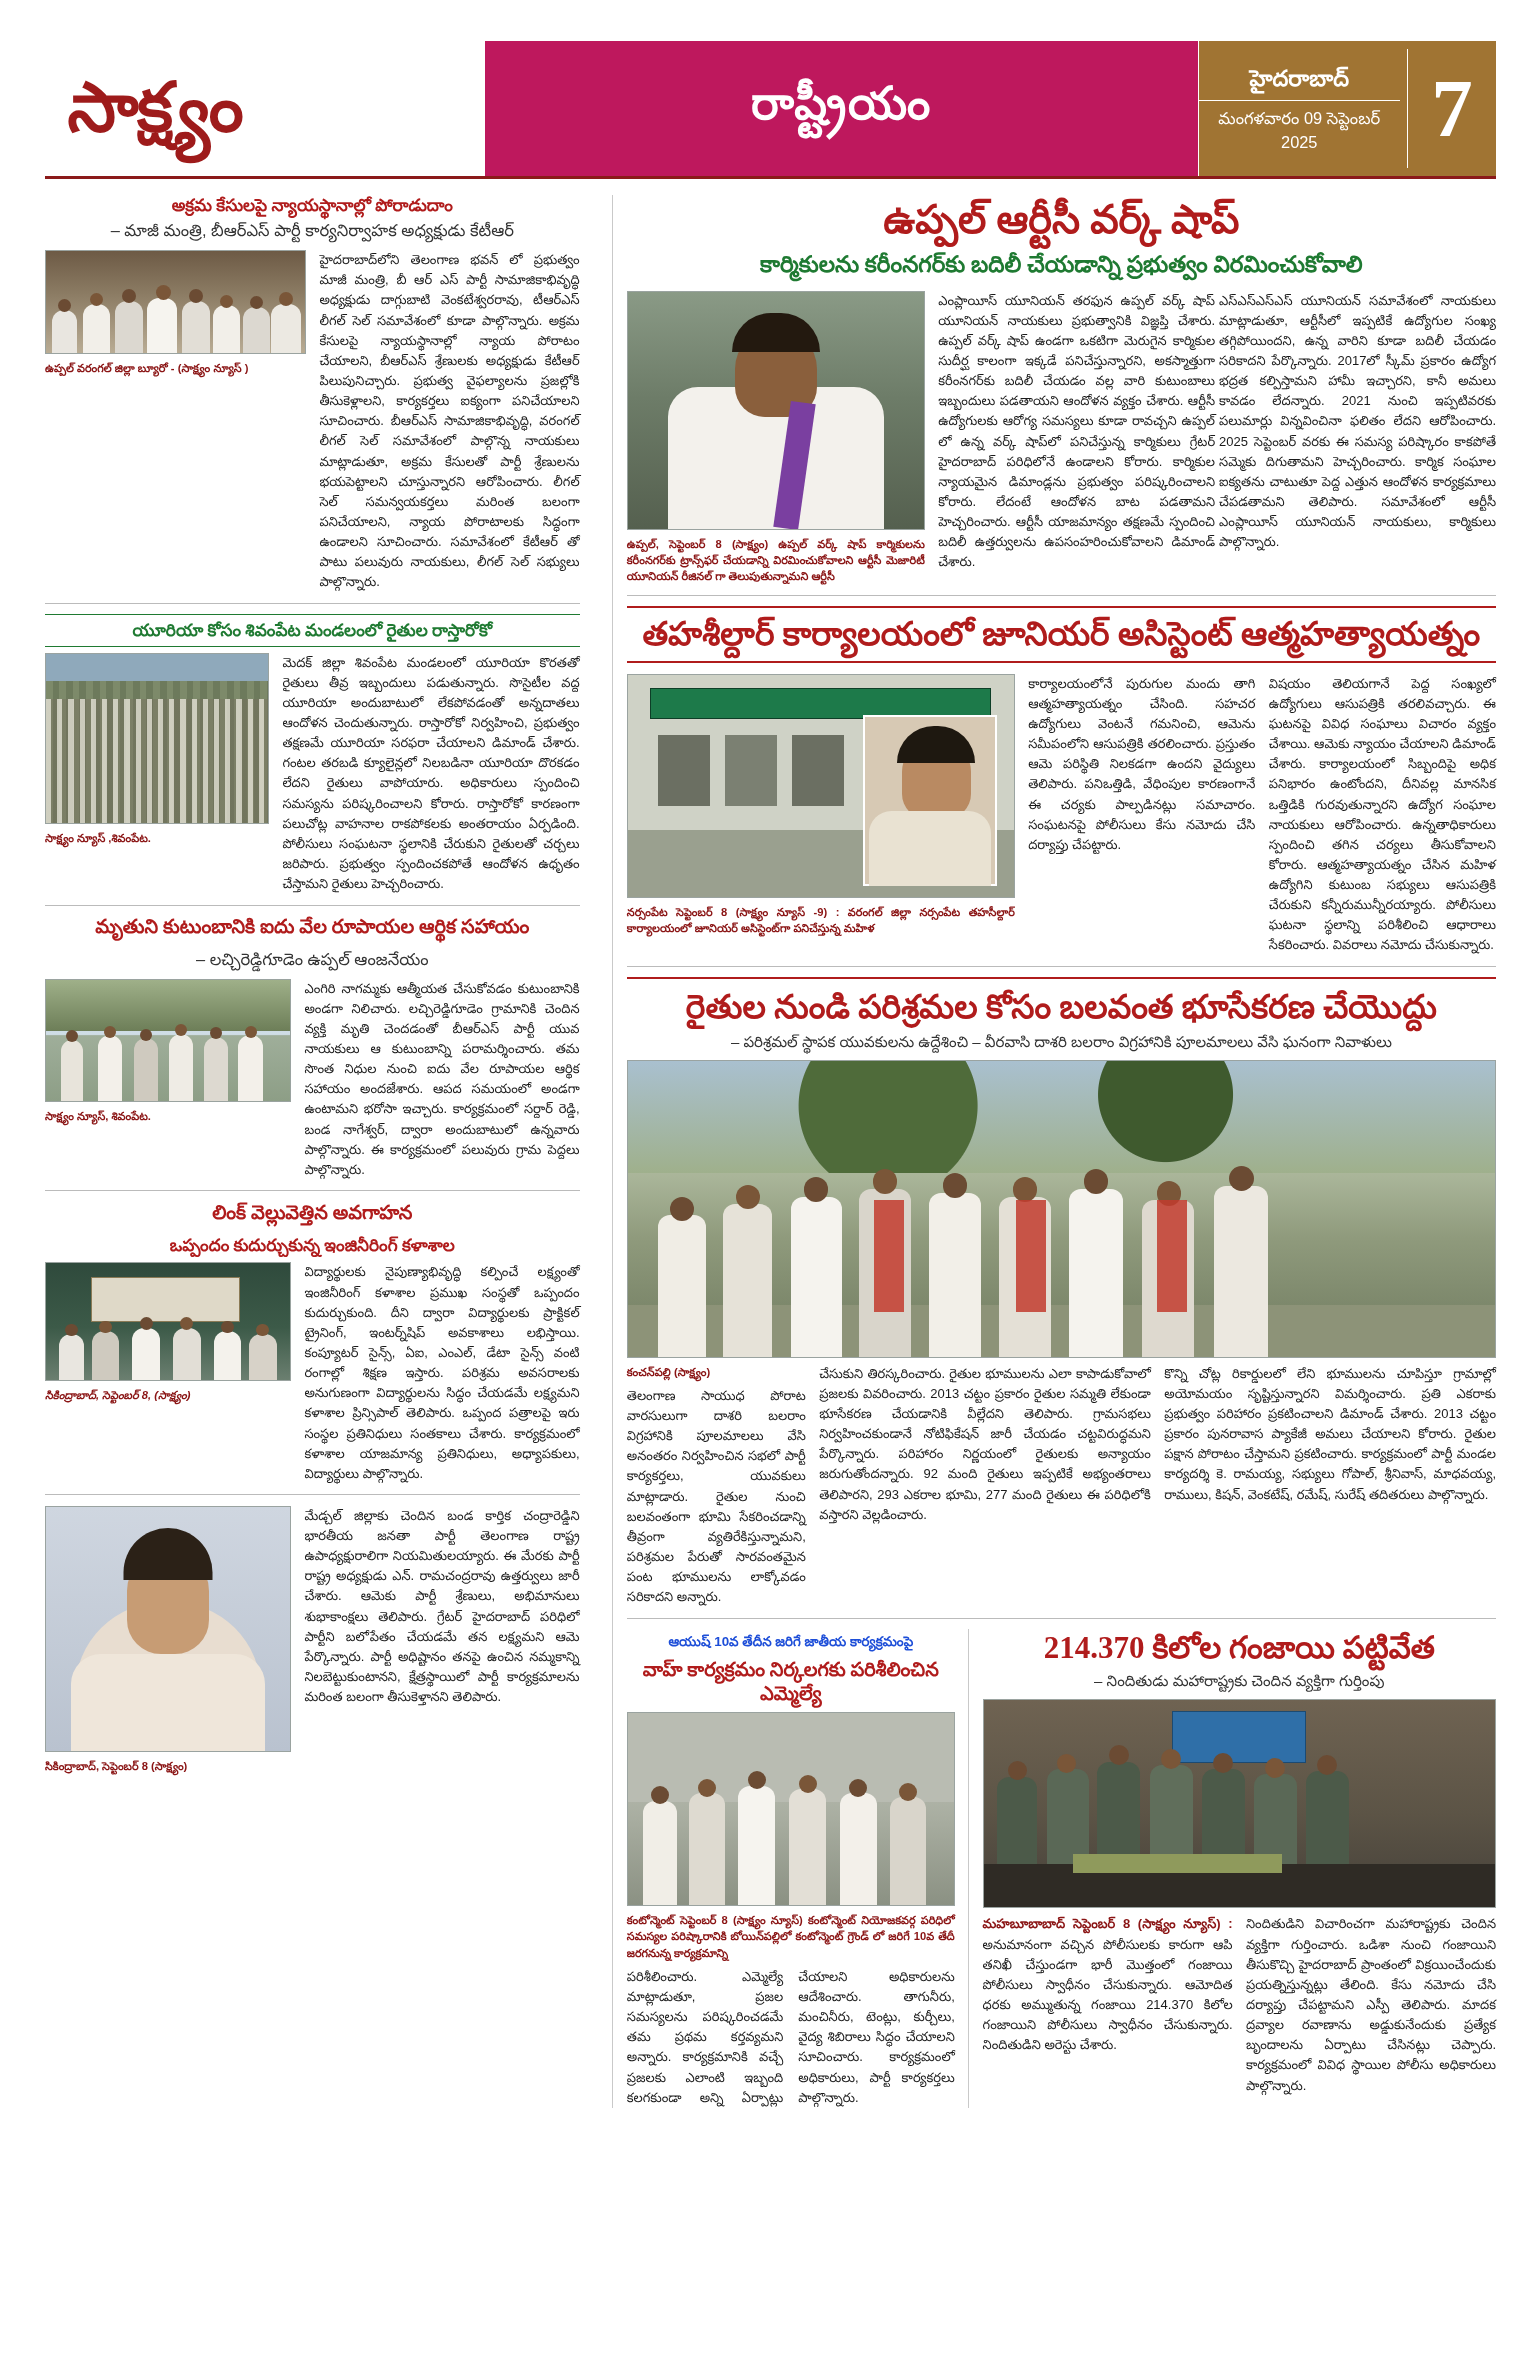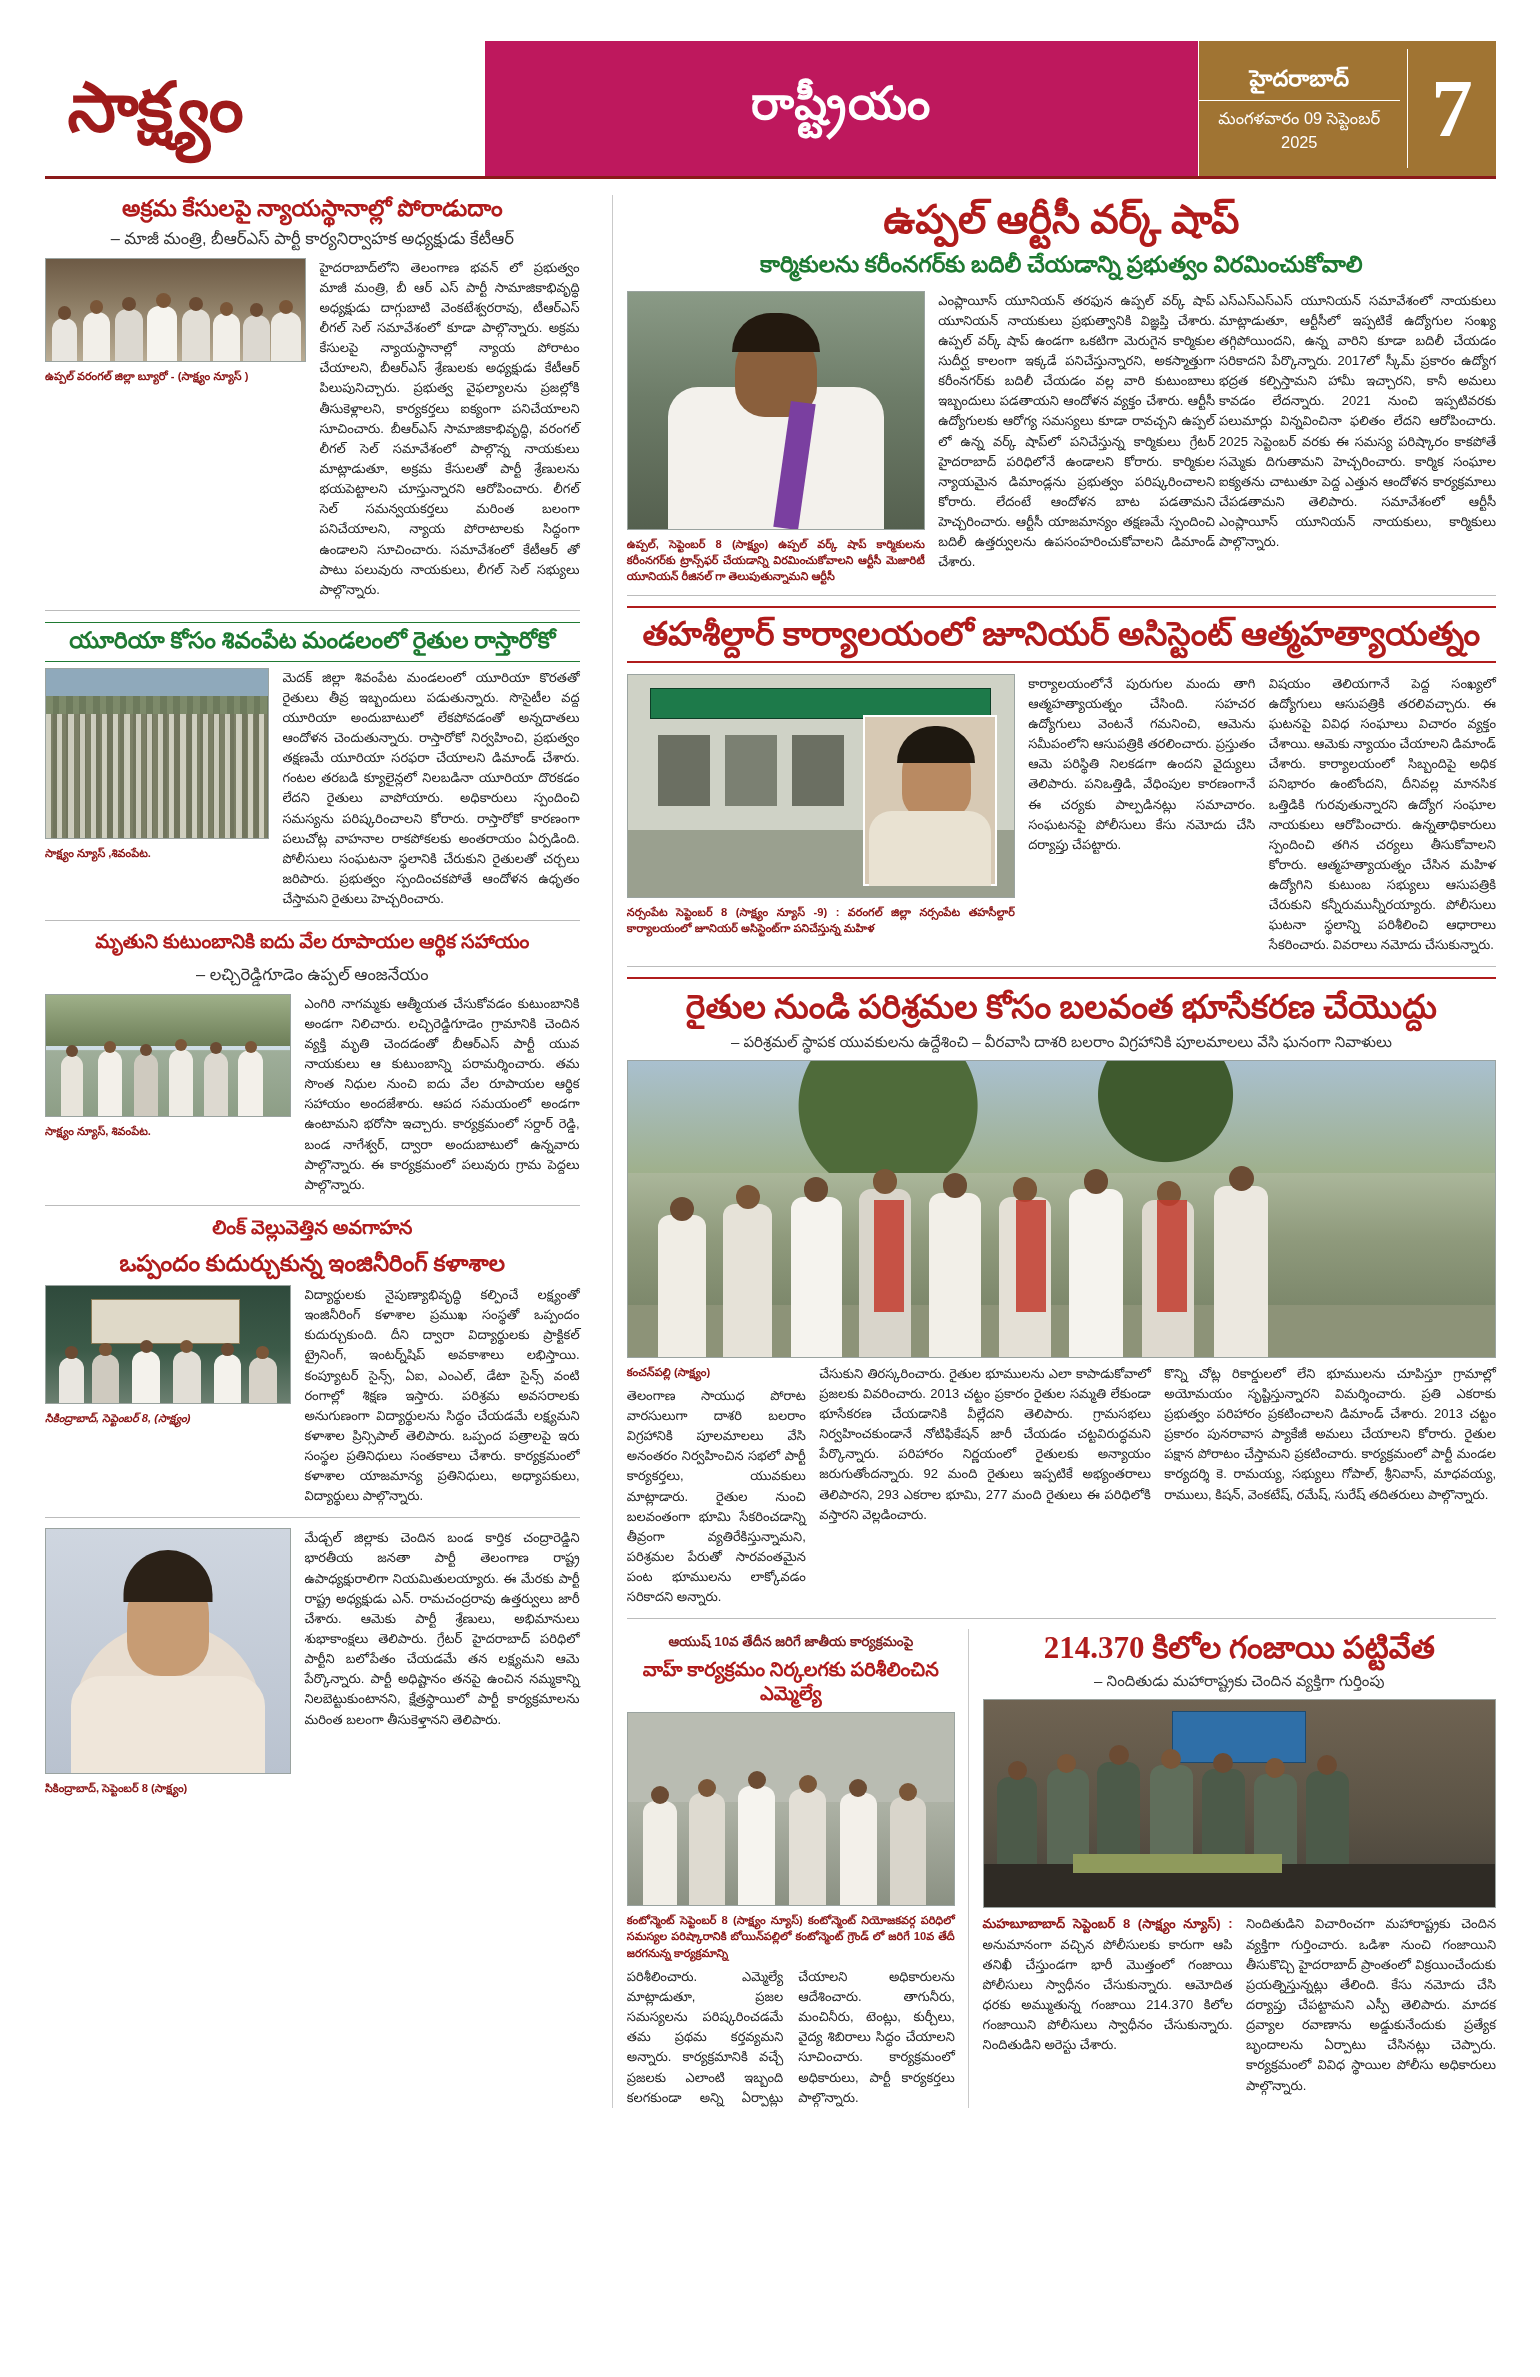--- a/index.html
+++ b/index.html
@@ -101,21 +101,21 @@
     font-weight: bold;
     font-family: "Liberation Serif", serif;
     line-height: 1.25;
   }
   .head-green {
     color: #1f7a32;
     font-weight: bold;
     font-family: "Liberation Serif", serif;
     line-height: 1.25;
   }
-  .h-lead { font-size: 23px; text-align:center; }
+  .h-lead { font-size: 17px; text-align:center; }
   .h-big { font-size: 33px; text-align:center; }
   .h-xl { font-size: 40px; text-align:center; }
   .kicker {
     font-size: 16.4px;
     color: #333;
     text-align: center;
     margin: 4.5px 0 6px 0;
   }
   .sub-red {
     color:#b01c1c;
@@ -400,21 +400,21 @@
           <div class="body-text" style="flex:1;">చేసుకుని తిరస్కరించారు. రైతుల భూములను ఎలా కాపాడుకోవాలో ప్రజలకు వివరించారు. 2013 చట్టం ప్రకారం రైతుల సమ్మతి లేకుండా భూసేకరణ చేయడానికి వీల్లేదని తెలిపారు. గ్రామసభలు నిర్వహించకుండానే నోటిఫికేషన్ జారీ చేయడం చట్టవిరుద్ధమని పేర్కొన్నారు. పరిహారం నిర్ణయంలో రైతులకు అన్యాయం జరుగుతోందన్నారు. 92 మంది రైతులు ఇప్పటికే అభ్యంతరాలు తెలిపారని, 293 ఎకరాల భూమి, 277 మంది రైతులు ఈ పరిధిలోకి వస్తారని వెల్లడించారు.</div>
           <div class="body-text" style="flex:1;">కొన్ని చోట్ల రికార్డులలో లేని భూములను చూపిస్తూ గ్రామాల్లో అయోమయం సృష్టిస్తున్నారని విమర్శించారు. ప్రతి ఎకరాకు ప్రభుత్వం పరిహారం ప్రకటించాలని డిమాండ్ చేశారు. 2013 చట్టం ప్రకారం పునరావాస ప్యాకేజీ అమలు చేయాలని కోరారు. రైతుల పక్షాన పోరాటం చేస్తామని ప్రకటించారు. కార్యక్రమంలో పార్టీ మండల కార్యదర్శి కె. రామయ్య, సభ్యులు గోపాల్, శ్రీనివాస్, మాధవయ్య, రాములు, కిషన్, వెంకటేష్, రమేష్, సురేష్ తదితరులు పాల్గొన్నారు.</div>
         </div>
       </div>
 
       <div class="rule-thin"></div>
 
       <div class="flexrow">
 
         <div style="flex:0 0 328px;">
-          <div class="kicker" style="color:#7f1d1d;font-weight:bold;font-size:13.4px;">ఆయుష్ 10వ తేదీన జరిగే జాతీయ కార్యక్రమంపై</div>
+          <div class="kicker" style="color:#1d4ed8;font-weight:bold;font-size:13.4px;">ఆయుష్ 10వ తేదీన జరిగే జాతీయ కార్యక్రమంపై</div>
           <div class="head-red" style="font-size:19.4px;text-align:center;">వాహ్ కార్యక్రమం నిర్కలగకు పరిశీలించిన ఎమ్మెల్యే</div>
           <div class="photo mt8" style="height:194px;background:linear-gradient(#c9ccc2 0%,#a8ada0 55%,#8b9183 100%);">
             <div style="position:absolute;top:0;left:0;right:0;height:89px;background:#b9bcb2;"></div>
             <div class="fig" style="left:15px;width:34px;height:104px;background:#f1eee7;"></div>
             <div class="head-dot" style="left:23px;bottom:101px;width:18px;height:18px;background:#6b4b33;"></div>
             <div class="fig" style="left:61px;width:36px;height:112px;background:#dedad0;"></div>
             <div class="head-dot" style="left:70px;bottom:108px;width:18px;height:18px;background:#7a5638;"></div>
             <div class="fig" style="left:110px;width:37px;height:119px;background:#f6f4ef;"></div>
             <div class="head-dot" style="left:120px;bottom:116px;width:18px;height:18px;background:#6b4b33;"></div>
             <div class="fig" style="left:161px;width:37px;height:116px;background:#e3dfd6;"></div>

